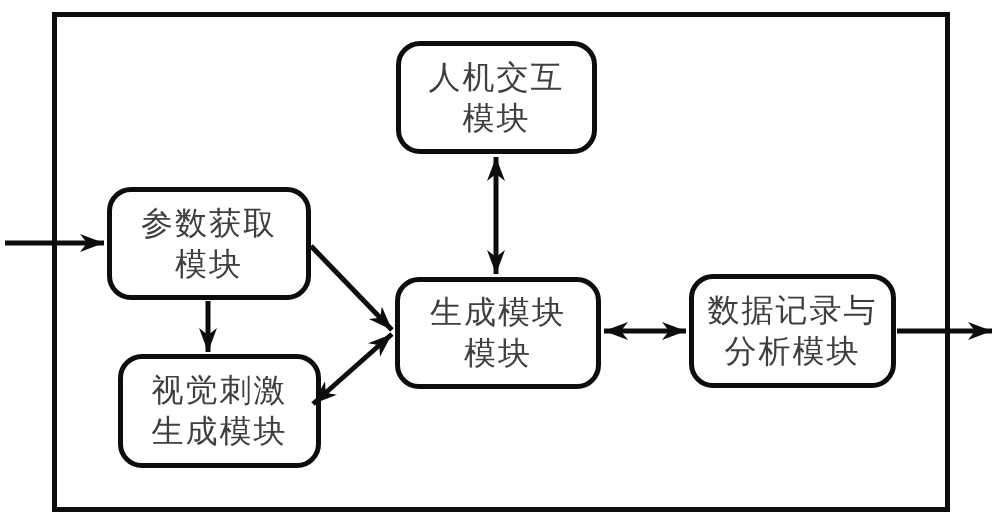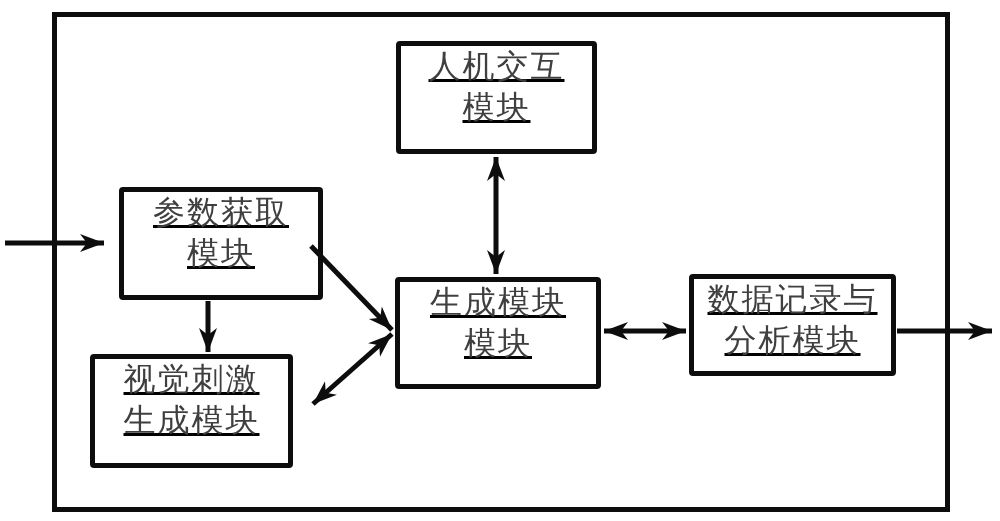--- a/index.html
+++ b/index.html
@@ -22,41 +22,40 @@
     width: 898px;
     height: 500px;
     border: 5px solid #0d0d0d;
     box-sizing: border-box;
     background: transparent;
   }
   .node {
     position: absolute;
     box-sizing: border-box;
     border: 5px solid #0d0d0d;
-    border-radius: 4px;
+    border-radius: 24px;
     background: #ffffff;
     display: flex;
-    align-items: flex-start;
+    align-items: center;
     justify-content: center;
     z-index: 2;
-    text-decoration: underline;
   }
   .node-label {
     white-space: pre-line;
     text-align: center;
     font-size: 32px;
     line-height: 41px;
     color: #3f3f3f;
     letter-spacing: 2px;
   }
   .node-hmi    { left: 396px; top: 41px;  width: 201px; height: 113px; }
-  .node-param  { left: 107px; top: 187px; width: 204px; height: 113px; margin-left: 12px; }
-  .node-visual { left: 90px; top: 354px; width: 203px; height: 114px; }
+  .node-param  { left: 107px; top: 187px; width: 204px; height: 113px; }
+  .node-visual { left: 118px; top: 354px; width: 203px; height: 114px; }
   .node-flow   { left: 395px; top: 277px; width: 206px; height: 112px; }
-  .node-data   { left: 689px; top: 274px; width: 207px; height: 102px; }
+  .node-data   { left: 689px; top: 274px; width: 207px; height: 114px; }
   .arrow-layer {
     position: absolute;
     left: 0;
     top: 0;
     width: 1000px;
     height: 521px;
     z-index: 3;
     pointer-events: none;
   }
   .arrow-layer line {

